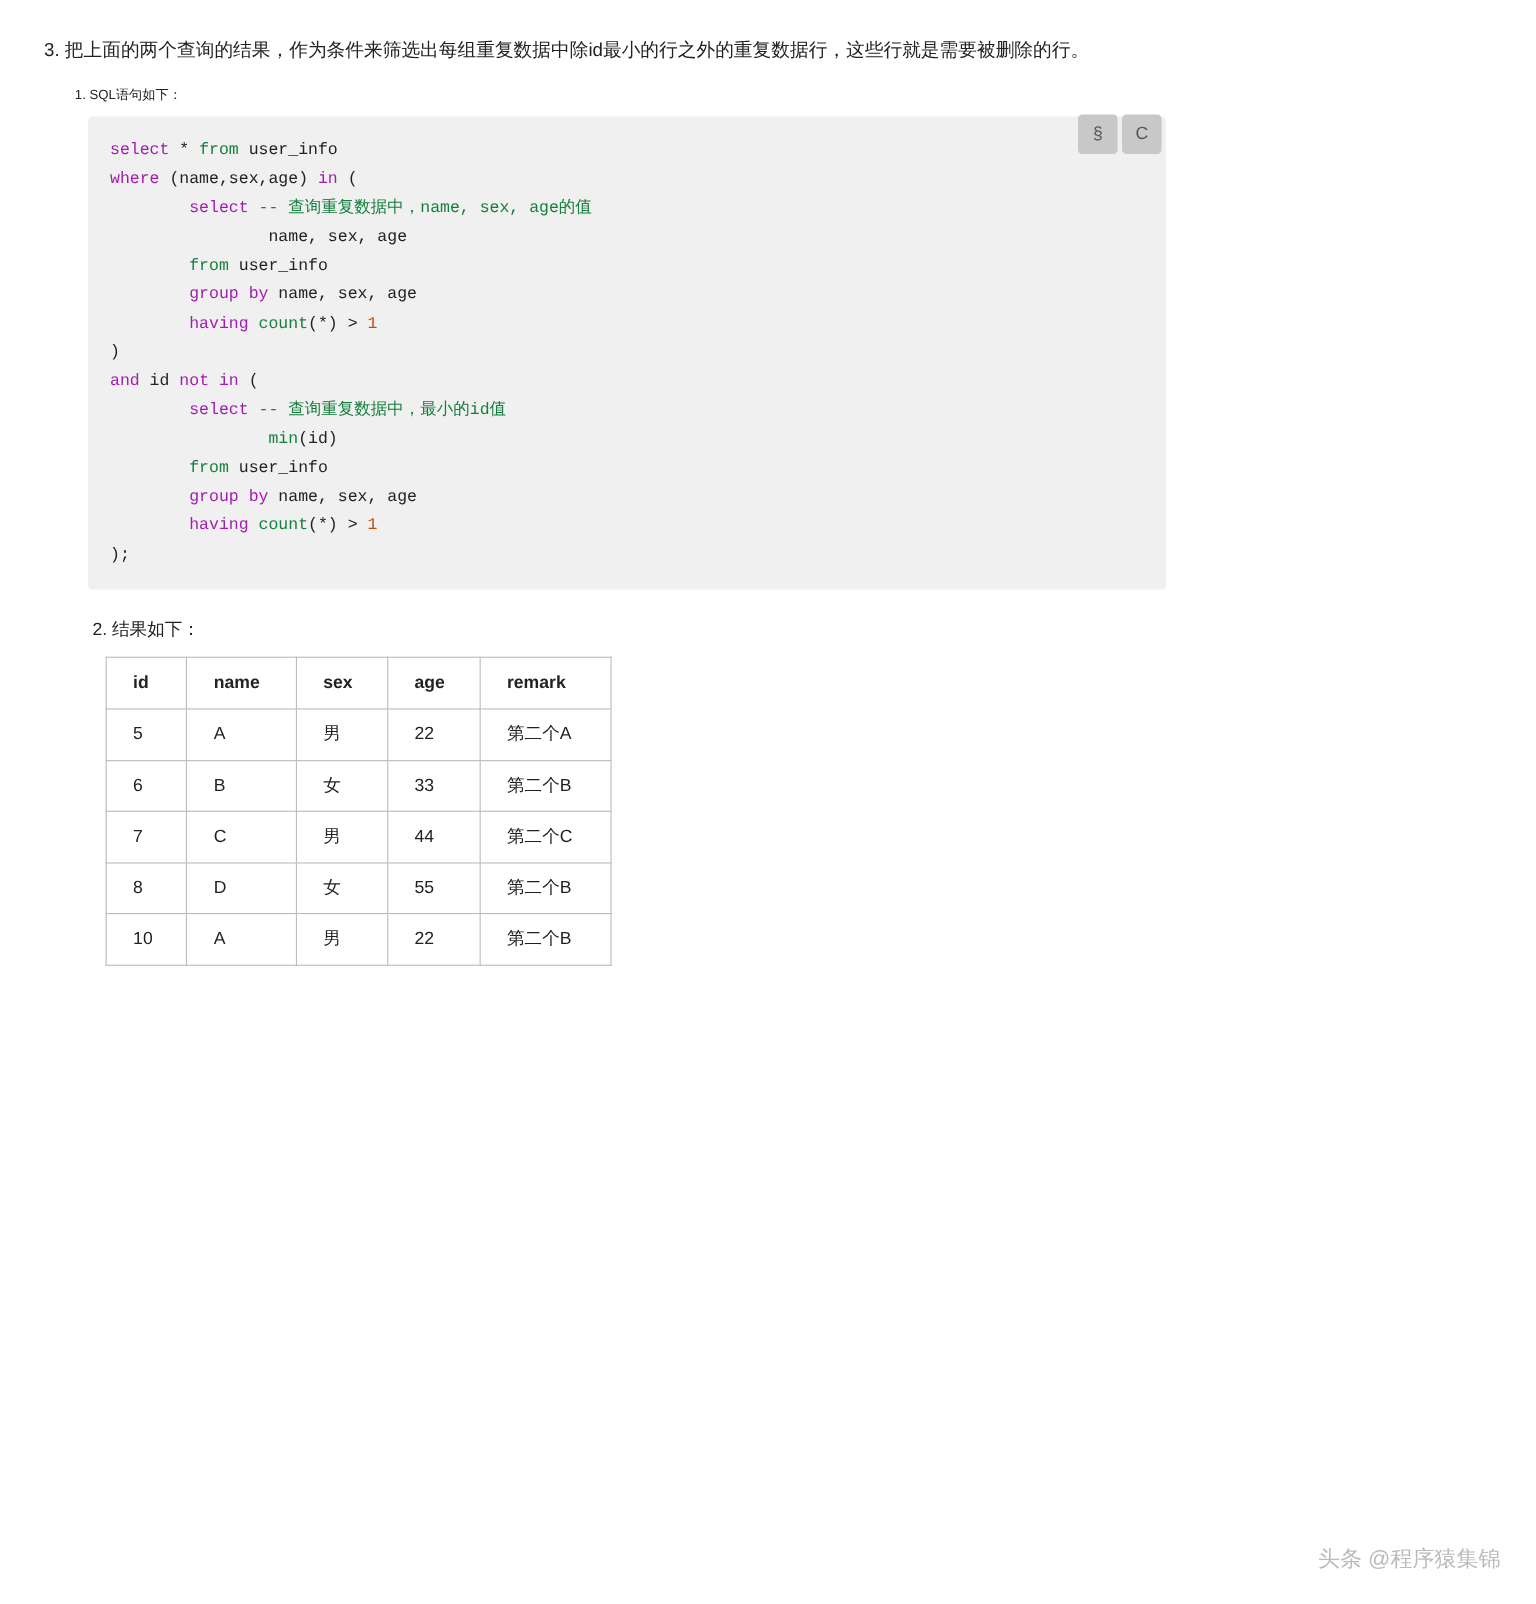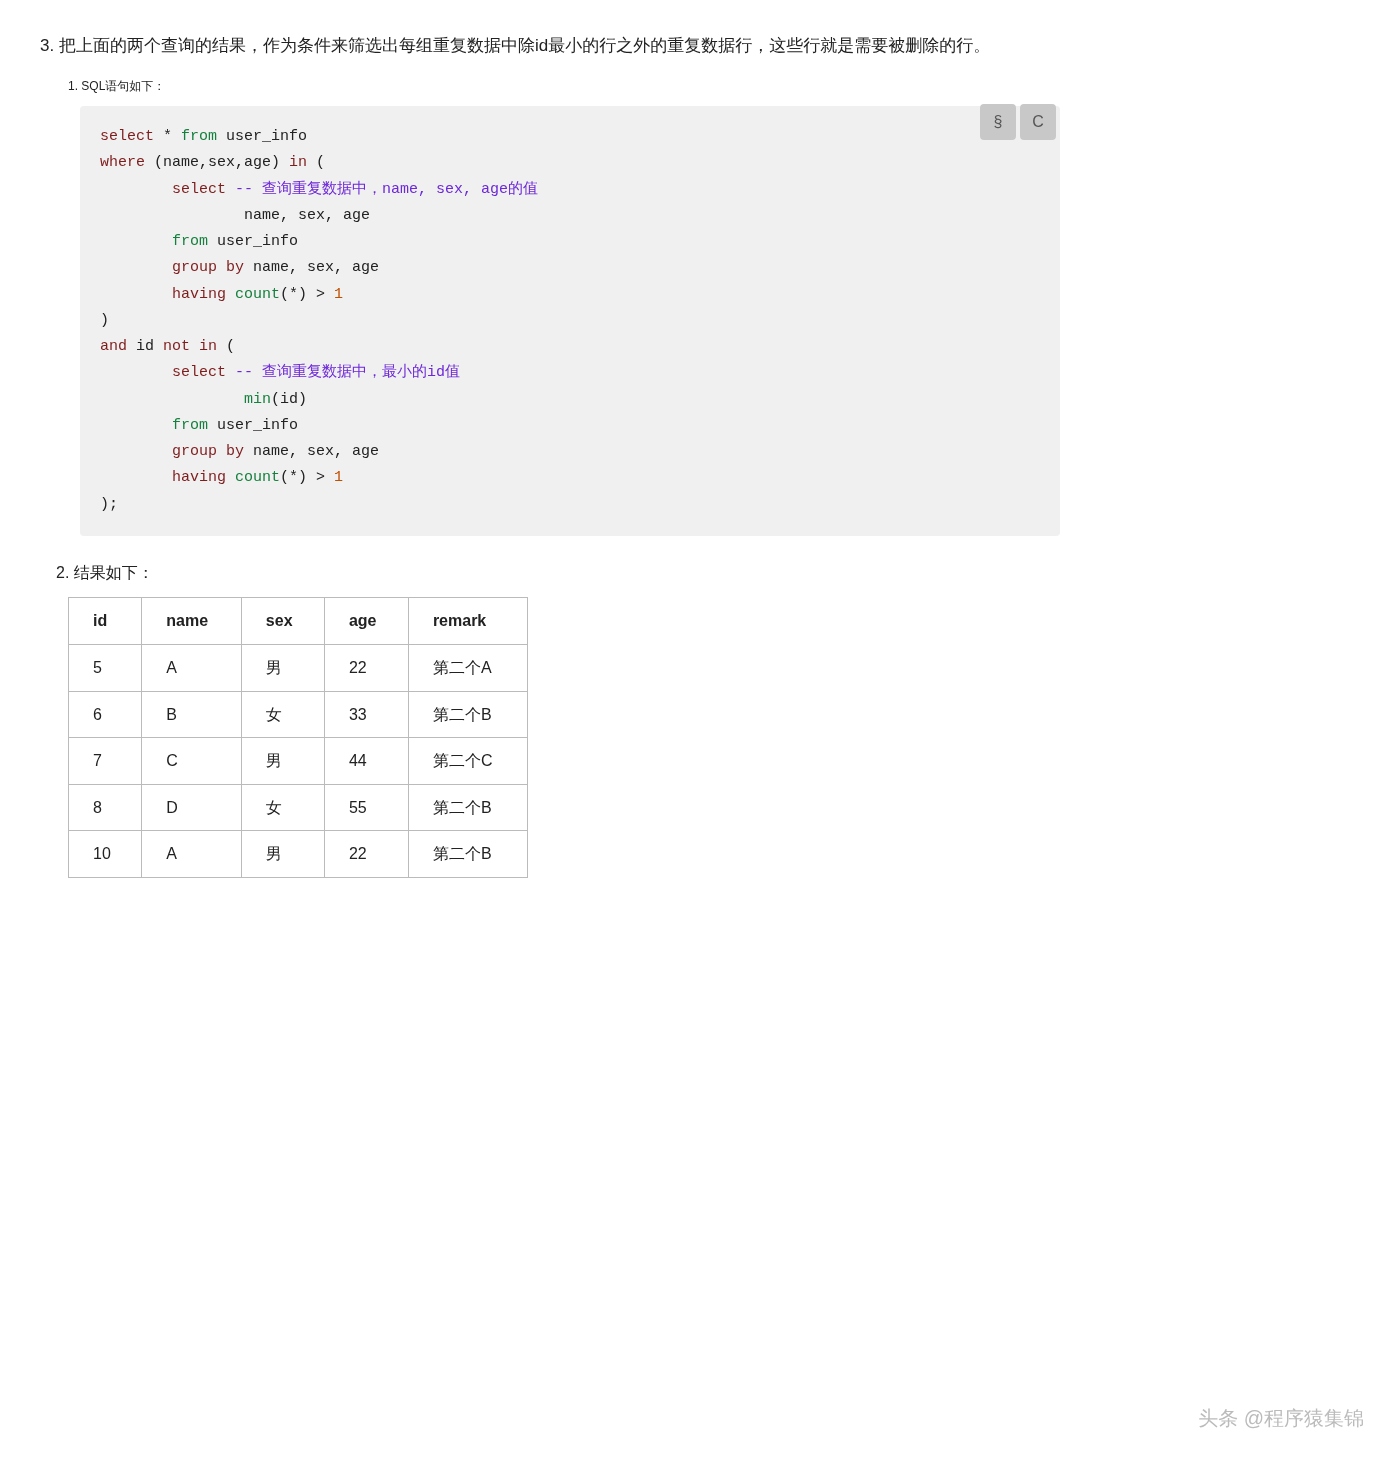--- a/index.html
+++ b/index.html
@@ -59,28 +59,28 @@
       background: #f0f0f0;
       border-radius: 4px;
       padding: 18px 20px 18px 20px;
       font-family: "Courier New", "Consolas", monospace;
       font-size: 15px;
       line-height: 1.75;
       white-space: pre;
       overflow-x: auto;
     }
 
-    .kw-pink { color: #7f1d1d; }
+    .kw-pink { color: #a21caf; }
     .kw-blue { color: #15803d; }
-    .kw-comment { color: #6d28d9; }
+    .kw-comment { color: #15803d; }
     .kw-normal { color: #222; }
     .kw-number { color: #c05000; }
 
     .result-section {
-      margin-left: 16px;
+      margin-left: 44px;
       margin-top: 24px;
     }
 
     .result-label {
       font-size: 16px;
       margin-bottom: 12px;
     }
 
     table {
       border-collapse: collapse;

